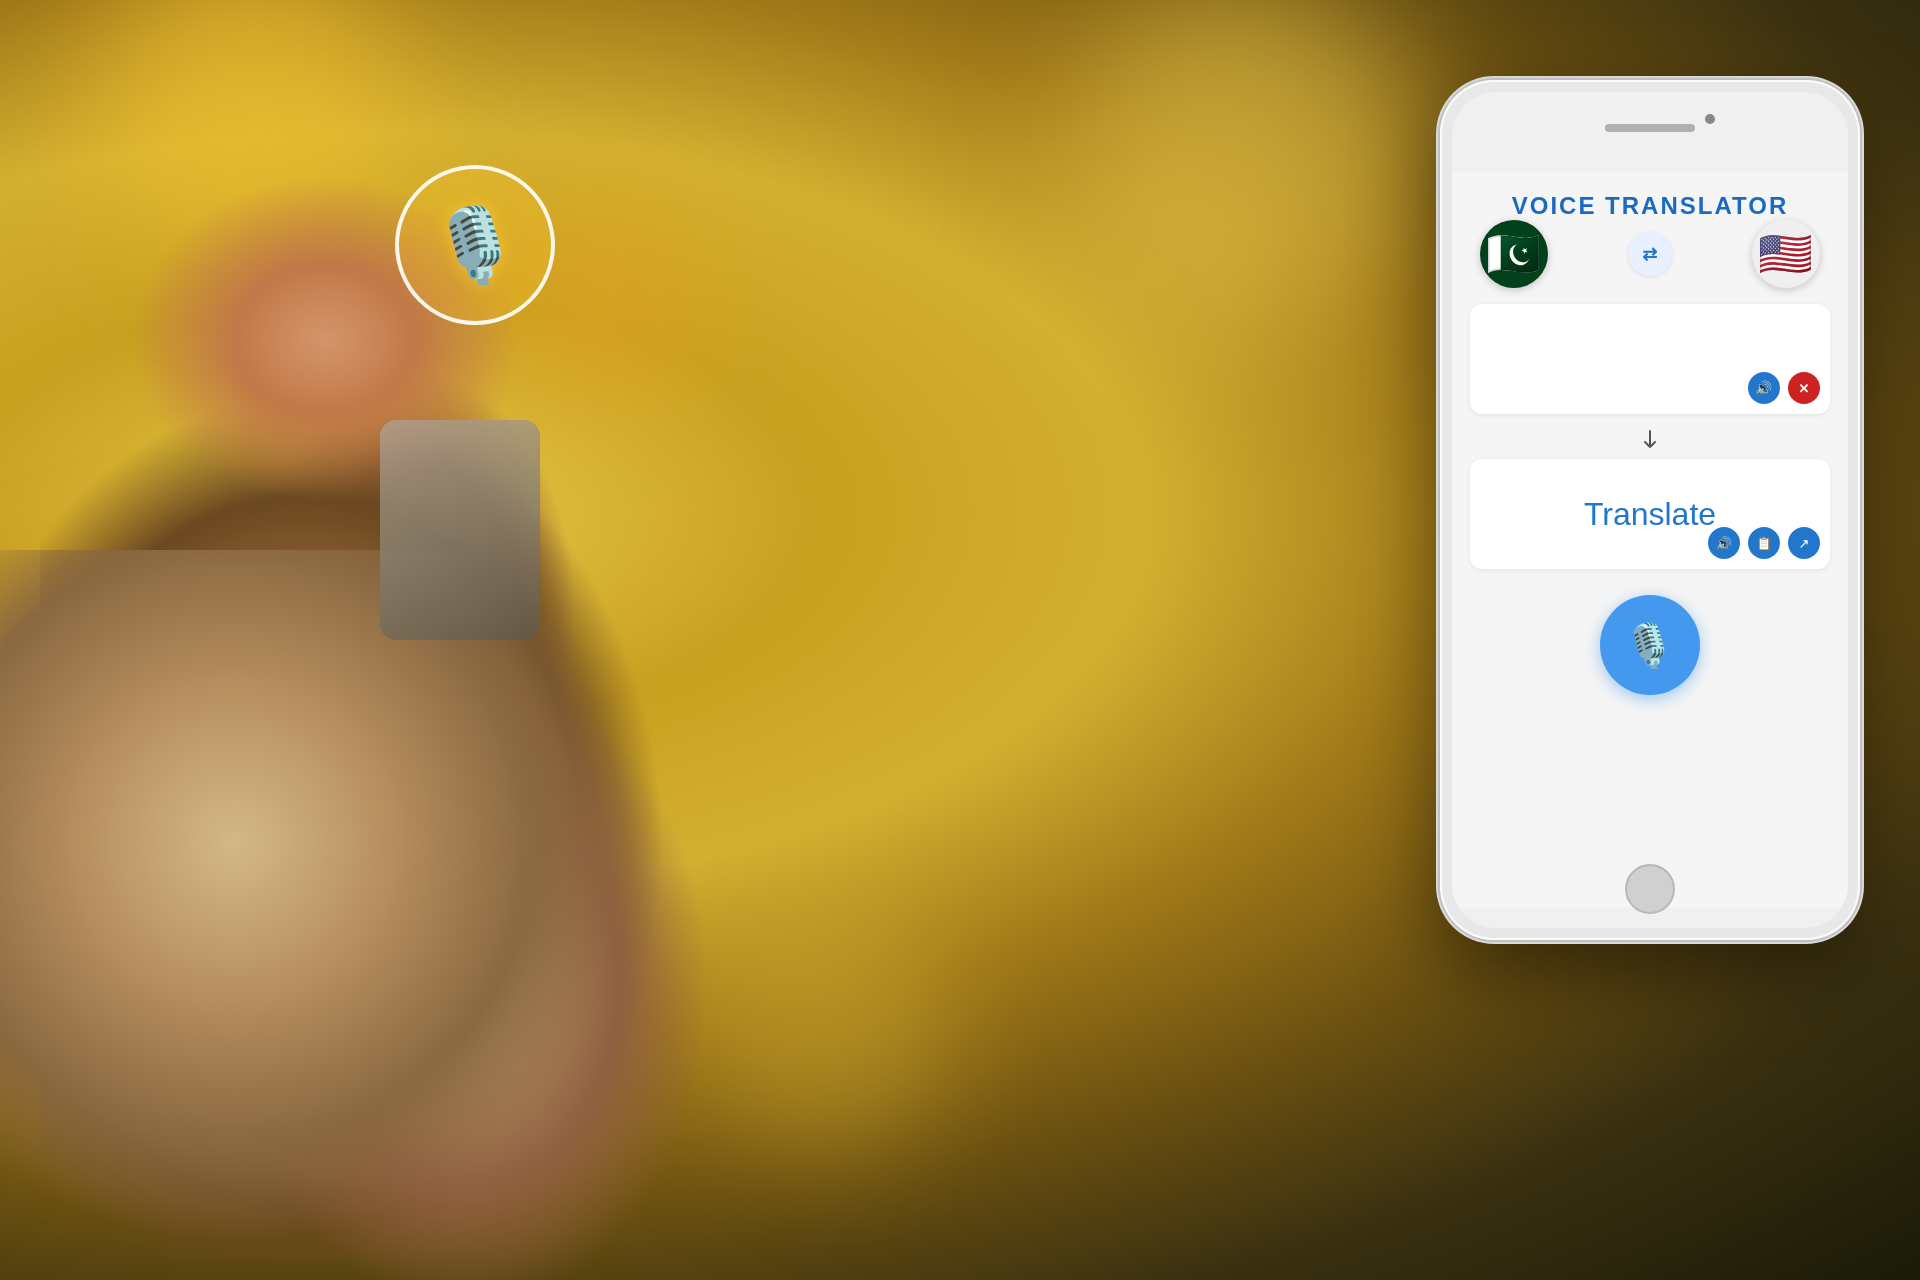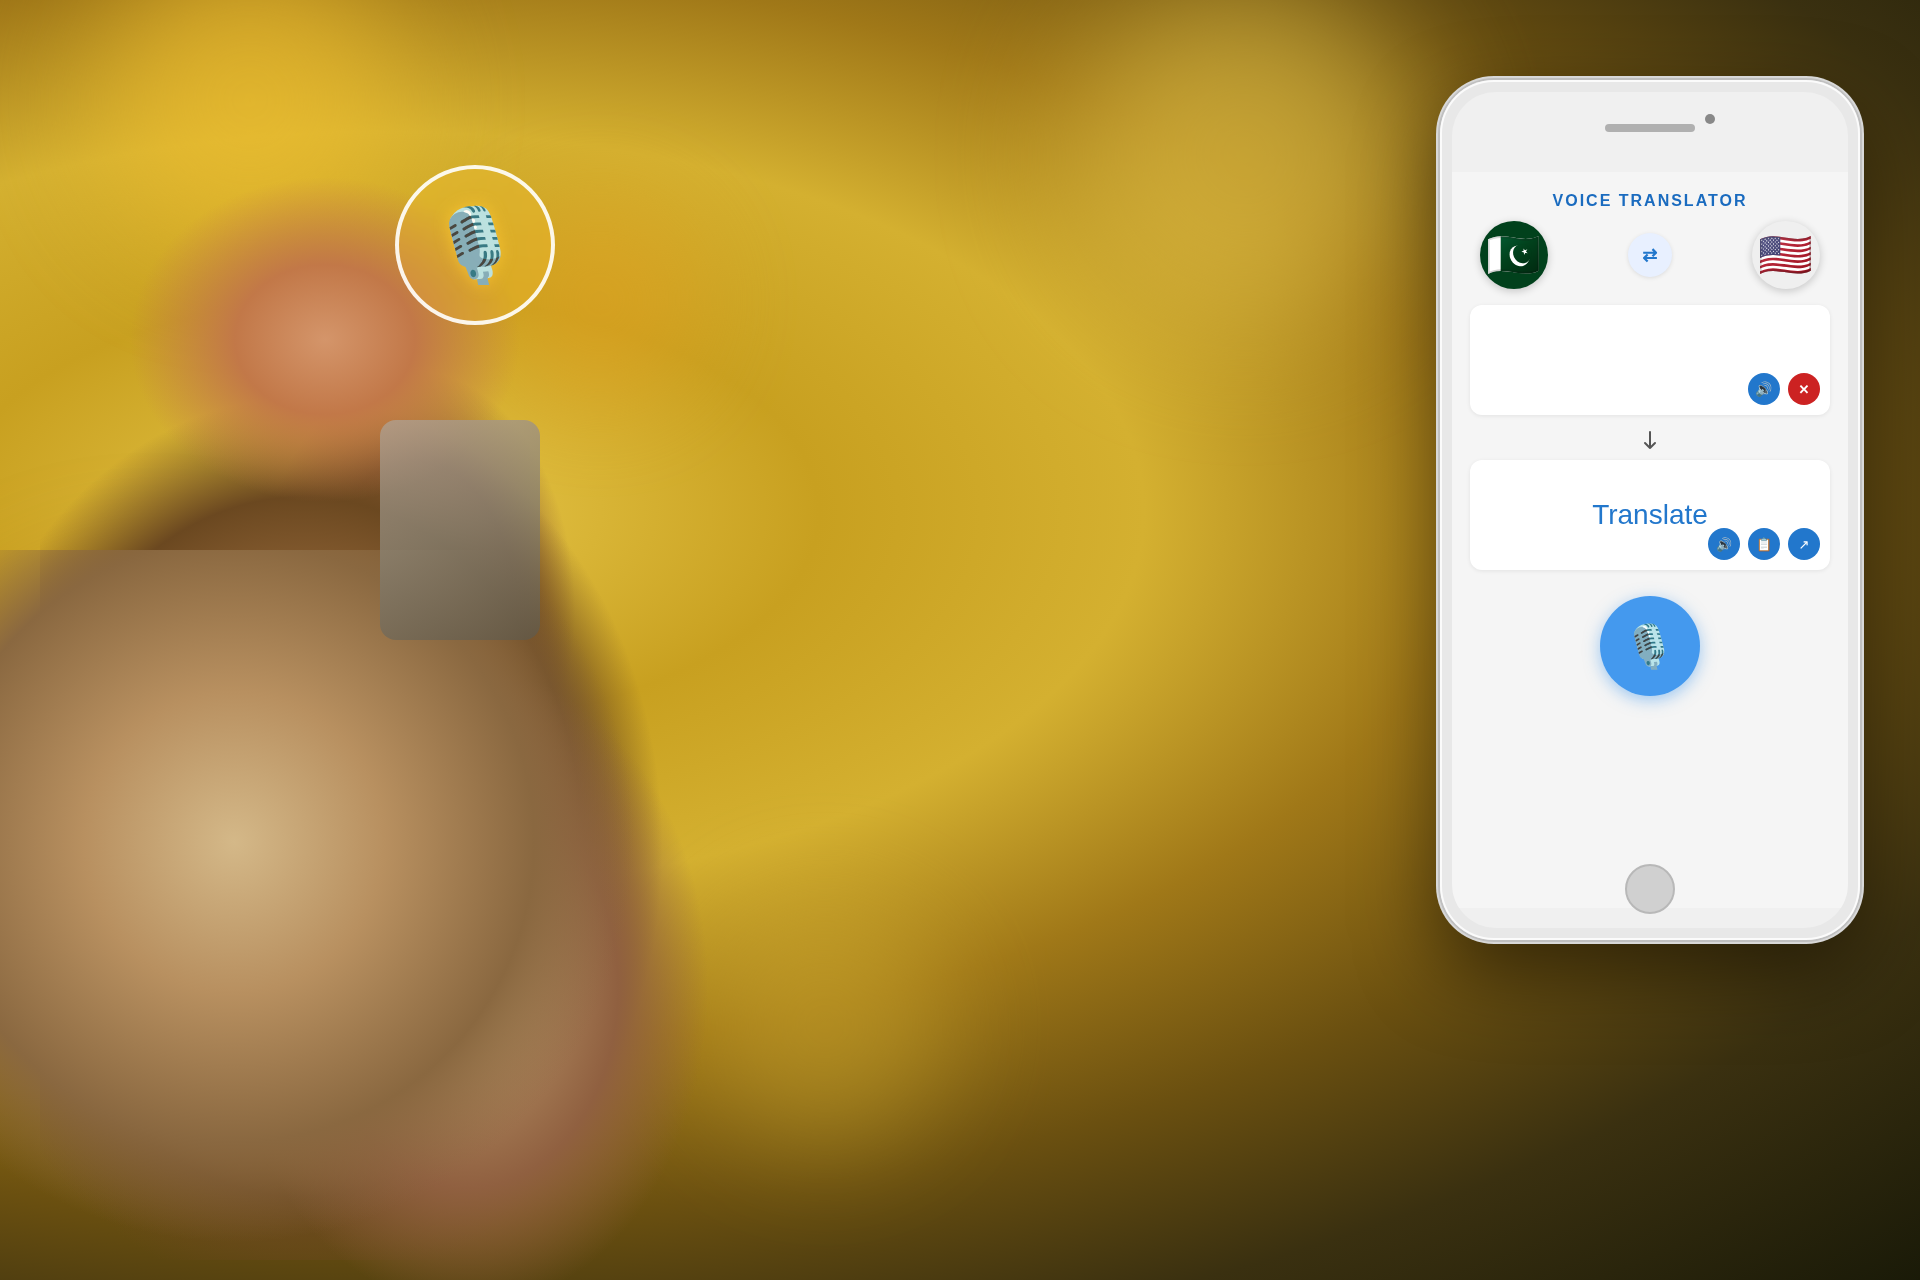--- a/index.html
+++ b/index.html
@@ -126,26 +126,26 @@
     
     .app-content {
       display: flex;
       flex-direction: column;
       align-items: center;
       padding: 20px 18px;
       height: 100%;
     }
 
     .app-title {
-      font-size: 16px;
+      font-size: 24px;
       font-weight: 900;
       color: #1a6bbf;
       letter-spacing: 2px;
       text-align: center;
-      margin-bottom: 11px;
+      margin-bottom: 0;
       text-transform: uppercase;
     }
 
     
     .lang-row {
       display: flex;
       align-items: center;
       justify-content: space-between;
       width: 100%;
       margin-bottom: 16px;
@@ -245,21 +245,21 @@
       padding: 12px;
       box-shadow: 0 1px 4px rgba(0,0,0,0.08);
       margin-bottom: 10px;
       position: relative;
       display: flex;
       align-items: center;
       justify-content: center;
     }
 
     .translate-label {
-      font-size: 28px;
+      font-size: 32px;
       font-weight: 500;
       color: #2277cc;
     }
 
     .output-box-actions {
       position: absolute;
       bottom: 10px;
       right: 10px;
       display: flex;
       gap: 8px;

